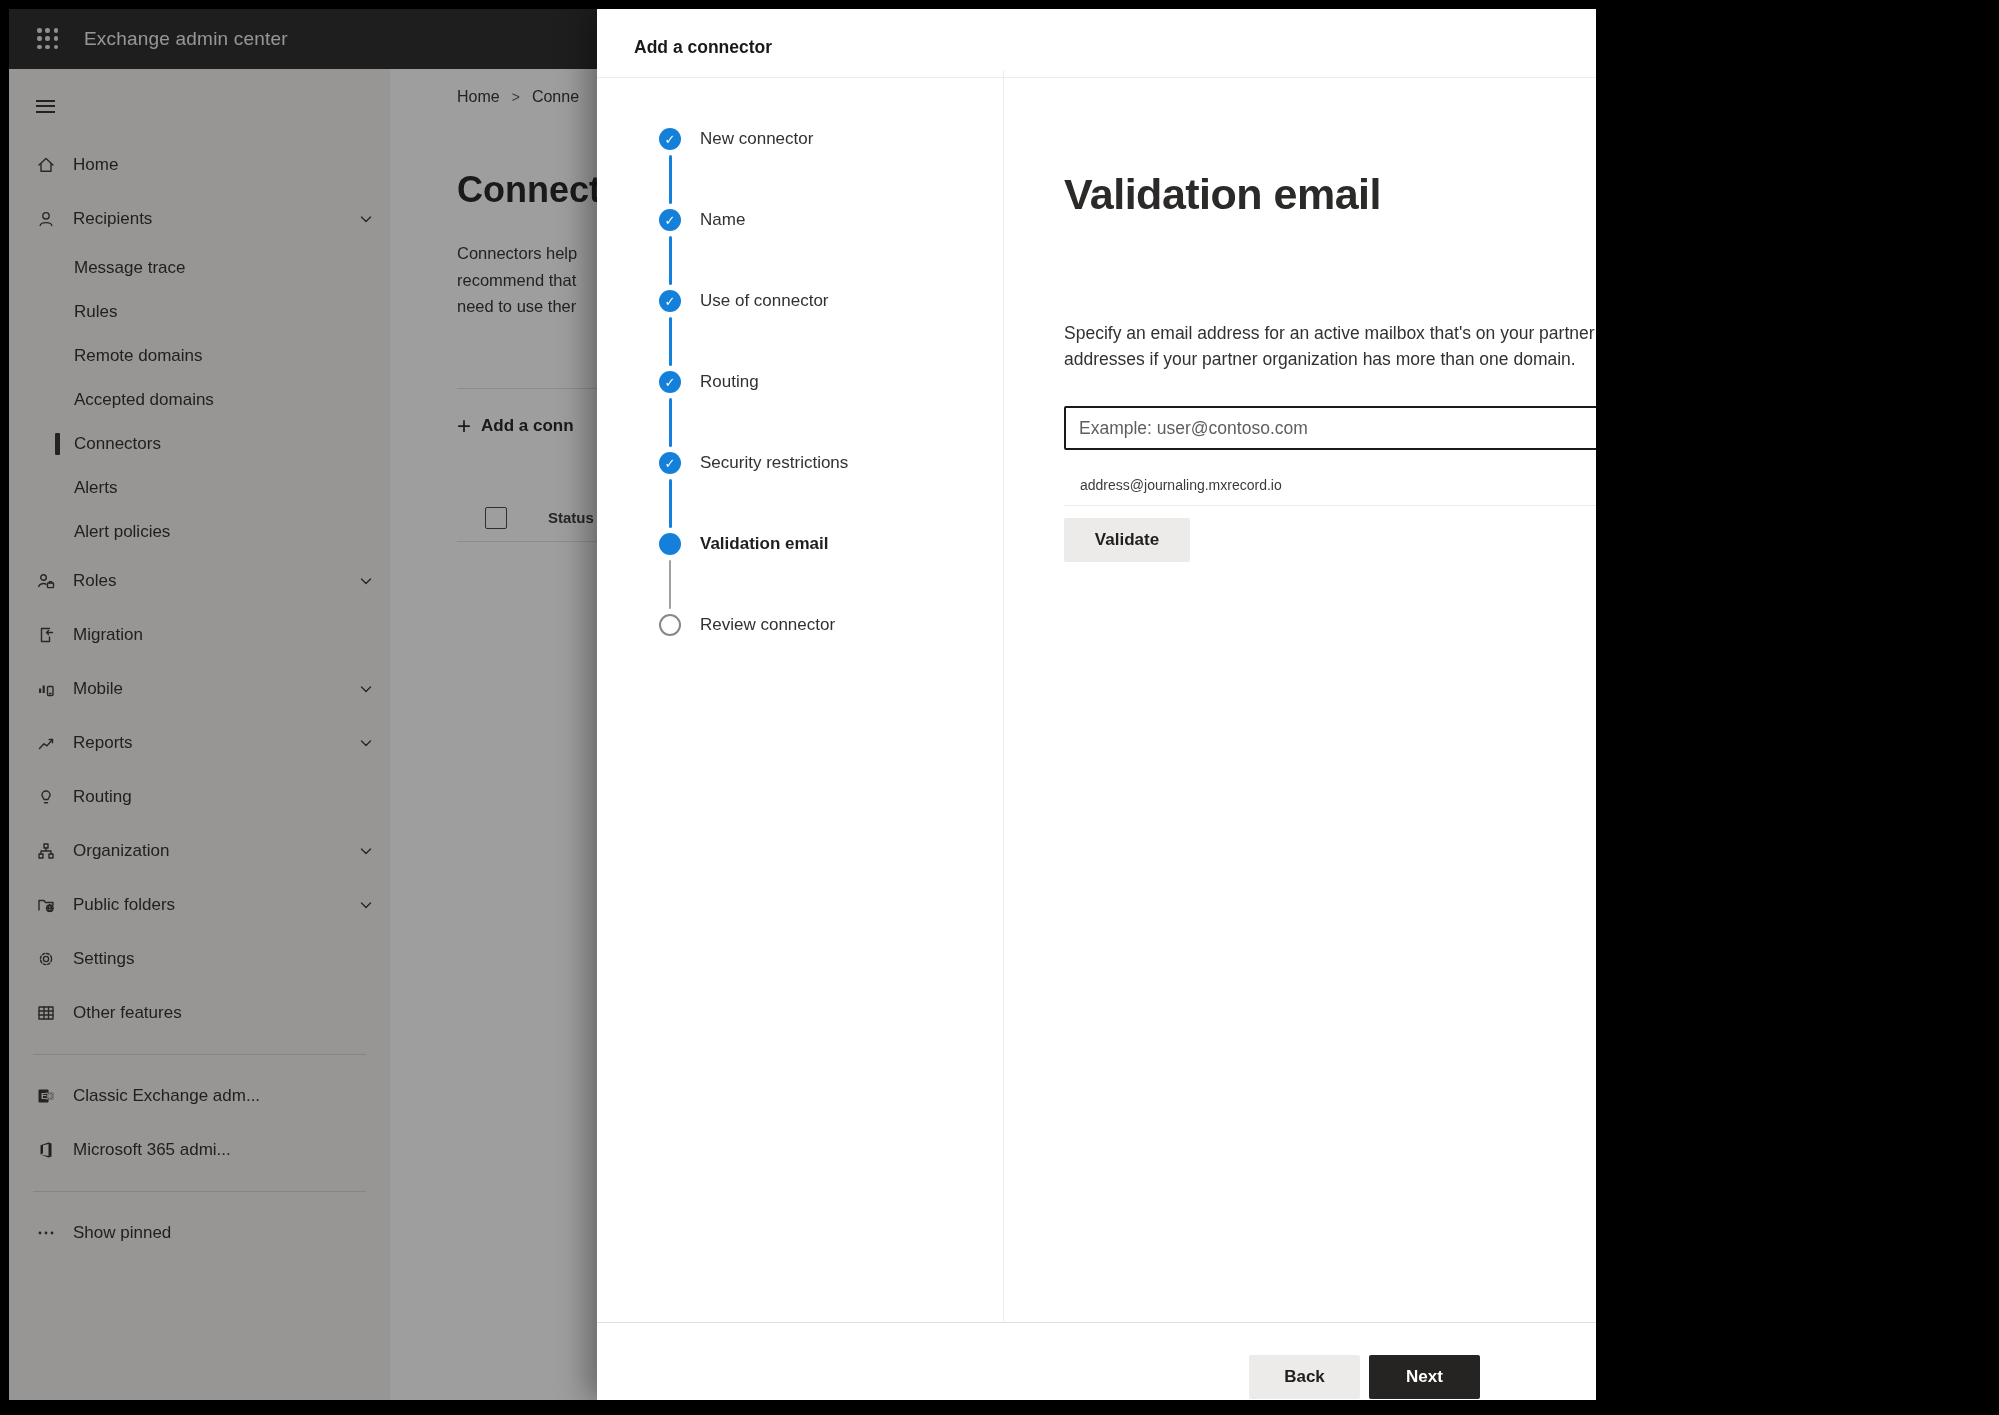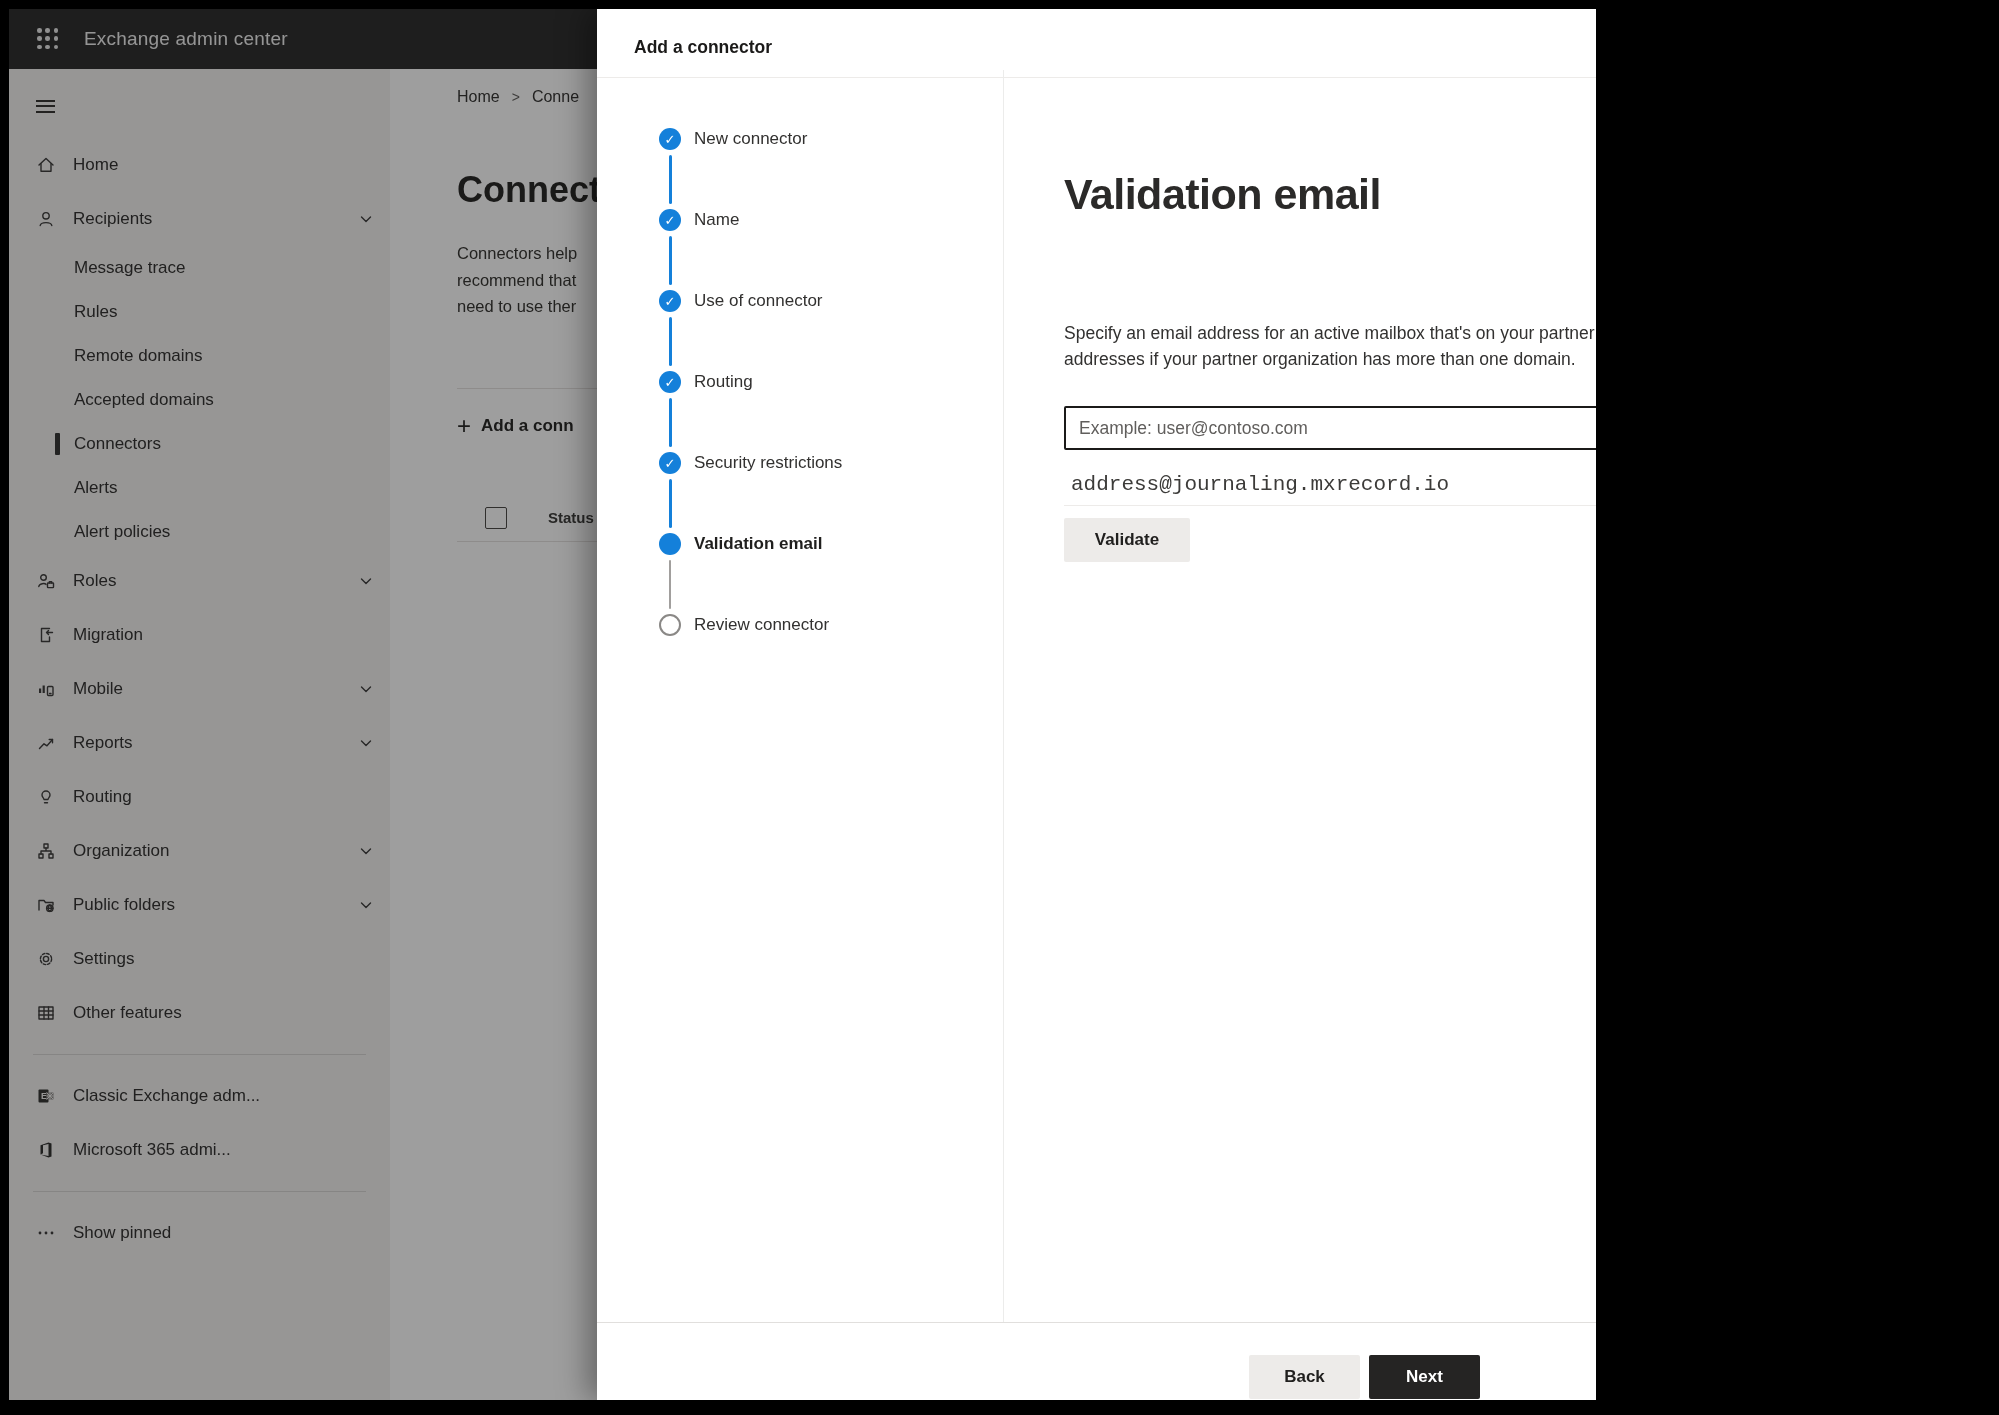--- a/index.html
+++ b/index.html
@@ -53,35 +53,35 @@
   .close-btn { position:absolute; right:18px; top:17px; width:28px; height:28px; display:flex; align-items:center; justify-content:center; cursor:pointer; }
   .modal-body { position:absolute; left:0; top:61px; right:0; bottom:78px; }
 
   
   .steps-col { position:absolute; left:0; top:0; bottom:0; width:407px; border-right:1px solid #ececeb; }
   .step { position:absolute; left:0; }
   .step .dot { position:absolute; left:62px; width:22px; height:22px; border-radius:50%; }
   .step.done .dot { background:#1480da; color:#fff; font-size:13px; font-weight:700; display:flex; align-items:center; justify-content:center; }
   .step.current .dot { background:#1480da; }
   .step.todo .dot { background:#fff; border:2px solid #8a8886; }
-  .step .slabel { position:absolute; left:97px; top:0; font-size:17px; color:#323130; white-space:nowrap; line-height:22px; }
+  .step .slabel { position:absolute; left:103px; top:0; font-size:17px; color:#323130; white-space:nowrap; line-height:22px; }
   .step.current .slabel { font-weight:700; color:#201f1e; }
   .step .sline { position:absolute; left:71.5px; top:27px; width:3px; height:49px; background:#1480da; border-radius:2px; }
   .step .sline.gray { background:#a19f9d; width:2.5px; }
 
   
   .content-col { position:absolute; left:467px; top:0; width:829px; bottom:0; }
   .panel-heading { position:absolute; left:0; top:100px; font-size:43px; font-weight:700; color:#2b2a29; letter-spacing:-.5px; }
   .panel-desc { position:absolute; left:0; top:250px; width:775px; font-size:17.5px; line-height:26px; color:#323130; }
   .email-row { position:absolute; left:0; top:334px; width:829px; height:48px; display:flex; align-items:center; }
   .email-input { flex:1; height:44px; border:2px solid #1b1a19; border-radius:2px; padding:0 13px; font-size:17.5px; color:#323130; font-family:"Liberation Sans",sans-serif; outline:none; }
   .email-input::placeholder { color:#605e5c; opacity:1; }
   .plus-btn { width:81px; height:48px; margin-left:2px; background:#252423; color:#fff; border:none; border-radius:2px; font-size:28px; font-weight:300; line-height:1; cursor:pointer; display:flex; align-items:center; justify-content:center; }
   .addr-row { position:absolute; left:0; top:394px; width:829px; height:42px; border-bottom:1px solid #edebe9; display:flex; align-items:center; }
-  .addr-text { margin-left:7px; font-size:21px; color:#3c3b39;font-family:Liberation Mono, monospace; }
+  .addr-text { margin-left:16px; font-size:14px; color:#3c3b39; }
   .trash-btn { position:absolute; right:18px; top:8px; width:26px; height:26px; display:flex; align-items:center; justify-content:center; cursor:pointer; }
   .validate-btn { position:absolute; left:0; top:448px; width:126px; height:44px; background:#edebe9; border:none; border-radius:2px; font-size:17px; font-weight:600; color:#201f1e; font-family:"Liberation Sans",sans-serif; cursor:pointer; }
 
   
   .modal-footer { position:absolute; left:0; bottom:0; right:0; height:78px; border-top:1px solid #e1dfdd; background:#fff; }
   .btn { position:absolute; top:32px; width:111px; height:44px; border:none; border-radius:2px; font-size:17px; font-weight:600; font-family:"Liberation Sans",sans-serif; cursor:pointer; }
   .btn.back { left:652px; background:#edebe9; color:#201f1e; }
   .btn.next { left:772px; background:#252423; color:#fff; }
 </style>
 </head>

